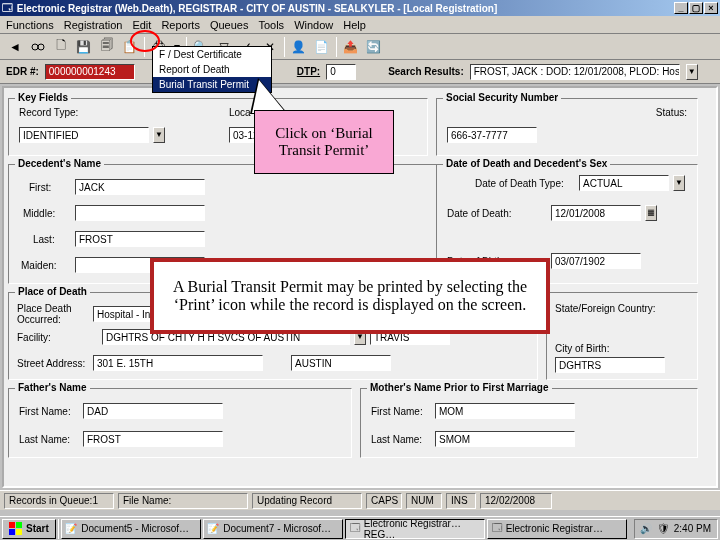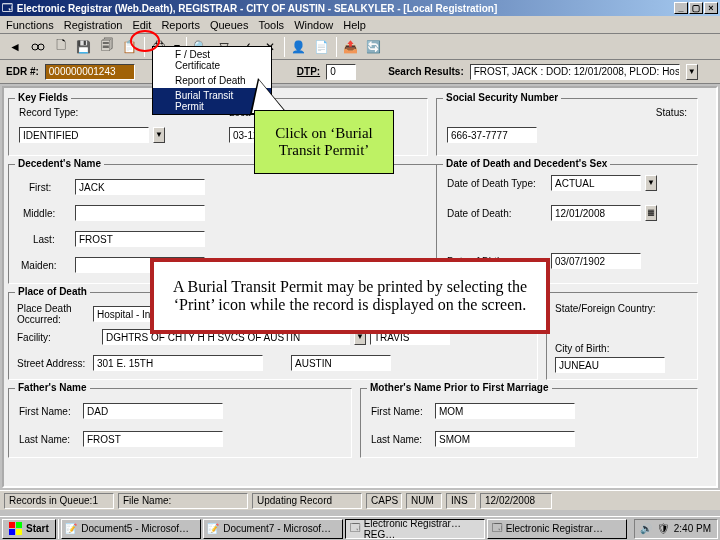--- a/index.html
+++ b/index.html
@@ -71,21 +71,21 @@
   .print-dropdown {
     position: absolute;
     left: 152px; top: 46px;
     width: 120px;
     background: #fff;
     border: 1px solid #000;
     z-index: 40;
     font-size: 10px;
   }
   .print-dropdown div {
-    padding: 2px 22px;
+    padding: 2px 6px;
   }
   .print-dropdown .sel {
     background: #0a246a; color: #fff;
   }
   .inforow {
     background: #d4d0c8;
     height: 24px;
     display: flex;
     align-items: center;
     padding: 0 6px;
@@ -128,21 +128,21 @@
     font-weight: bold;
     font-size: 10px;
   }
   .lbl { font-size: 10px; }
   .row { display:flex; align-items:center; gap:4px; position:absolute;}
   .dd { width:12px; height:16px; background:#d4d0c8; border:1px solid #fff; border-right-color:#404040;border-bottom-color:#404040; font-size:8px; text-align:center; line-height:13px;}
   .callout1 {
     position:absolute;
     left: 254px; top: 110px;
     width: 140px; height: 64px;
-    background:#bef264;
+    background:#f9a8d4;
     border:1px solid #000;
     z-index:60;
     display:flex; align-items:center; justify-content:center;
     text-align:center;
     font-family: Georgia, "Times New Roman", serif;
     font-size: 15px;
     padding: 4px;
   }
   .callout1-tail {
     position:absolute;
@@ -286,21 +286,21 @@
 <div class="print-circle"></div>
 
 <div class="print-dropdown">
   <div>F / Dest Certificate</div>
   <div>Report of Death</div>
   <div class="sel">Burial Transit Permit</div>
 </div>
 
 <div class="inforow">
   <span class="lbl" style="font-weight:bold;">EDR #:</span>
-  <span class="textfield" style="width:90px;background:#a16207;color:#fff;">000000001243</span>
+  <span class="textfield" style="width:90px;background:#b91c1c;color:#fff;">000000001243</span>
   <span style="width:150px;"></span>
   <span class="lbl" style="font-weight:bold;text-decoration:underline;">DTP:</span>
   <span class="textfield" style="width:30px;text-align:right;">0</span>
   <span style="width:20px;"></span>
   <span class="lbl" style="font-weight:bold;">Search Results:</span>
   <span class="textfield" style="width:210px;">FROST, JACK : DOD: 12/01/2008, PLOD: Hospital-Ir</span>
   <div class="dd">▼</div>
 </div>
 
 <div class="main">
@@ -351,21 +351,21 @@
     </div>
     <div class="row" style="left:12px; top:92px;">
       <span class="lbl" style="width:50px;">Maiden:</span>
       <span class="textfield" style="width:130px;"></span>
     </div>
   </div>
 
   <div class="group" style="left:432px; top:76px; width:262px; height:120px;">
     <div class="gtitle">Date of Death and Decedent's Sex</div>
     <div class="row" style="left:10px; top:10px; width:240px;">
-      <span class="lbl" style="width:100px;">Date of Death Type:</span>
+      <span class="lbl" style="width:100px;margin-left:28px;">Date of Death Type:</span>
       <span class="textfield" style="width:90px;">ACTUAL</span>
       <div class="dd">▼</div>
     </div>
     <div class="row" style="left:10px; top:40px; width:240px;">
       <span class="lbl" style="width:100px;">Date of Death:</span>
       <span class="textfield" style="width:90px;">12/01/2008</span>
       <div class="dd">▦</div>
     </div>
     <div class="row" style="left:10px; top:88px; width:240px;">
       <span class="lbl" style="width:100px;">Date of Birth:</span>
@@ -395,21 +395,21 @@
   </div>
 
   <div class="group" style="left:542px; top:204px; width:152px; height:88px;">
     <div class="row" style="left:8px; top:10px;">
       <span class="lbl">State/Foreign Country:</span>
     </div>
     <div class="row" style="left:8px; top:50px;">
       <span class="lbl">City of Birth:</span>
     </div>
     <div class="row" style="left:8px; top:64px;">
-      <span class="textfield" style="width:110px;">JUNEAU</span>
+      <span class="textfield" style="width:110px;">DGHTRS</span>
     </div>
   </div>
 
   <div class="group" style="left:4px; top:300px; width:344px; height:70px;">
     <div class="gtitle">Father's Name</div>
     <div class="row" style="left:10px; top:14px;">
       <span class="lbl" style="width:60px;">First Name:</span>
       <span class="textfield" style="width:140px;">DAD</span>
     </div>
     <div class="row" style="left:10px; top:42px;">

